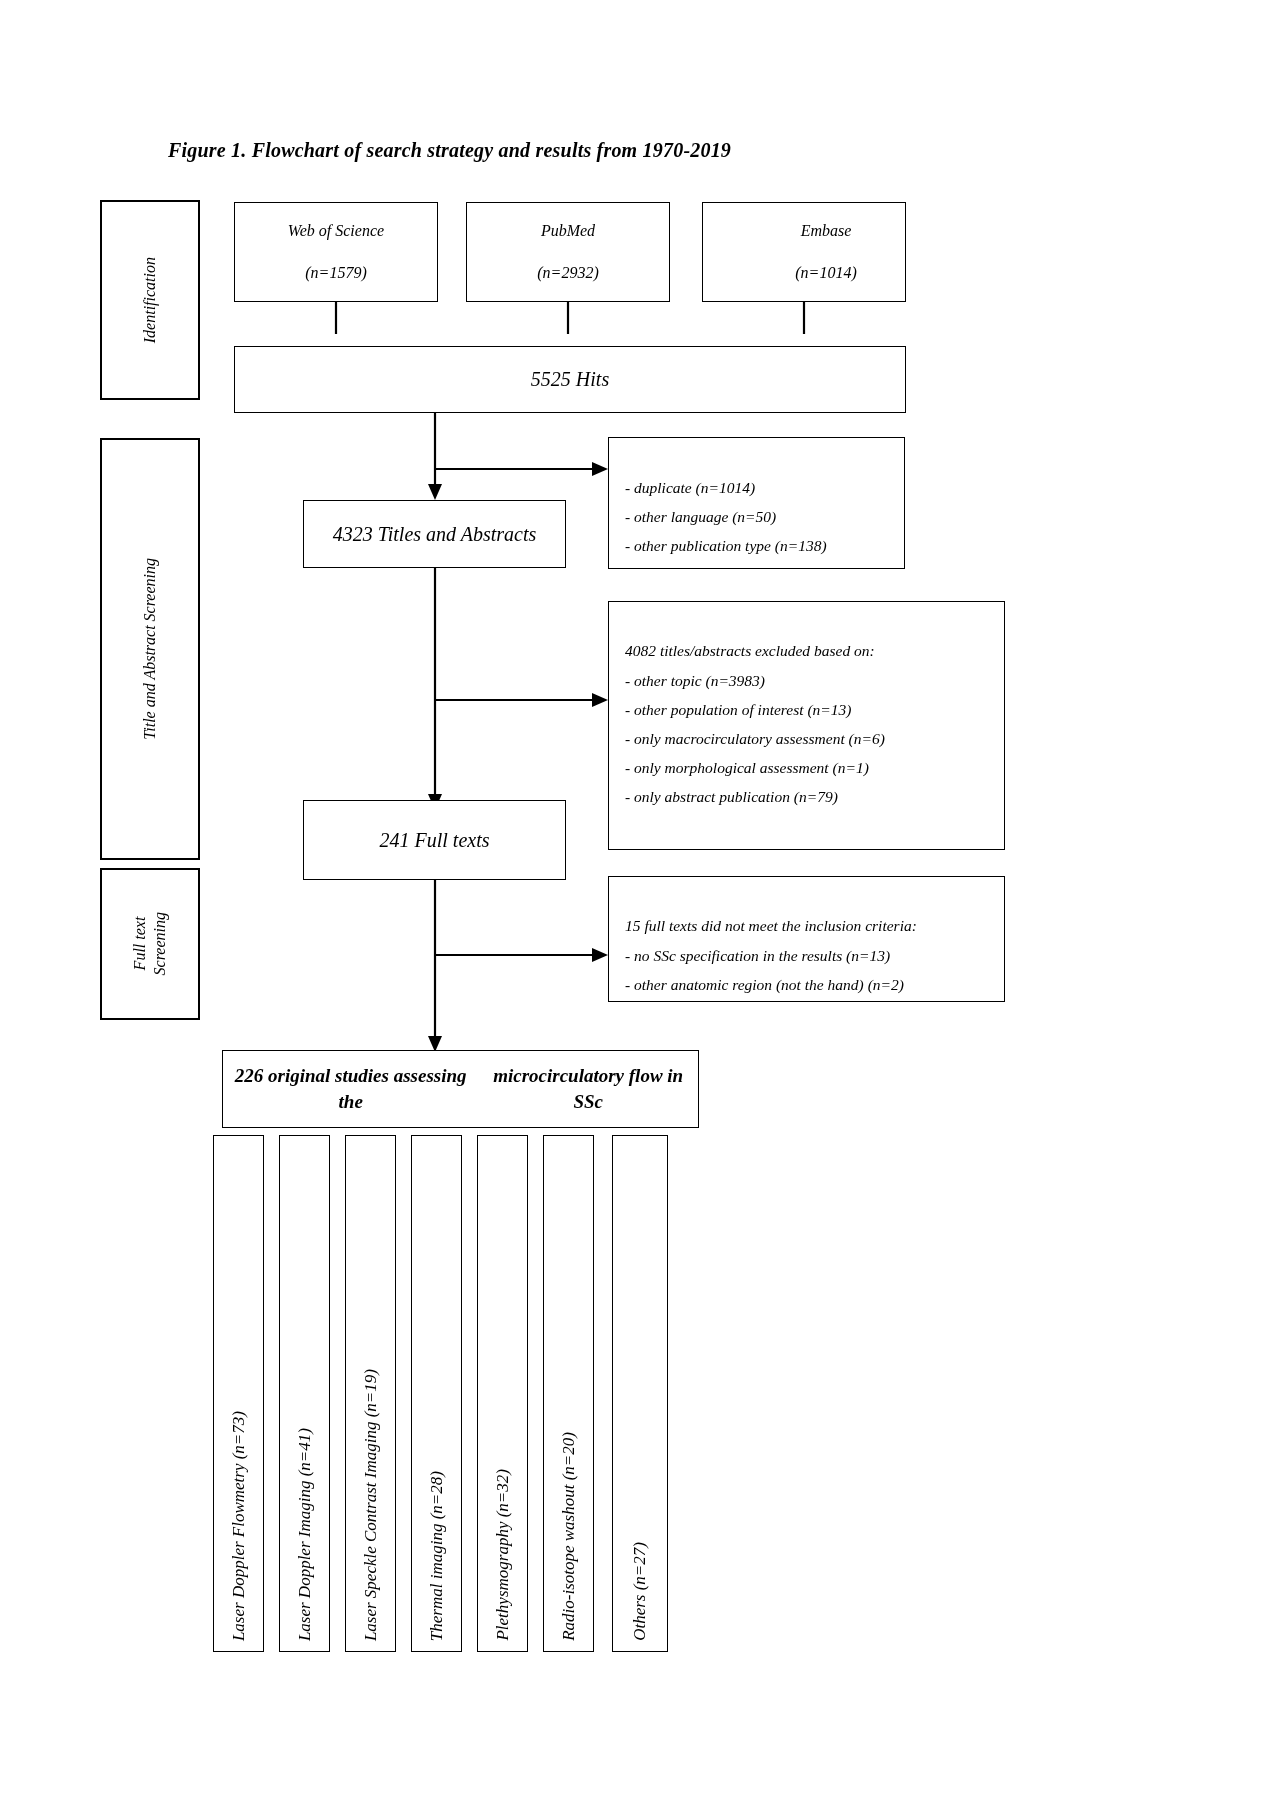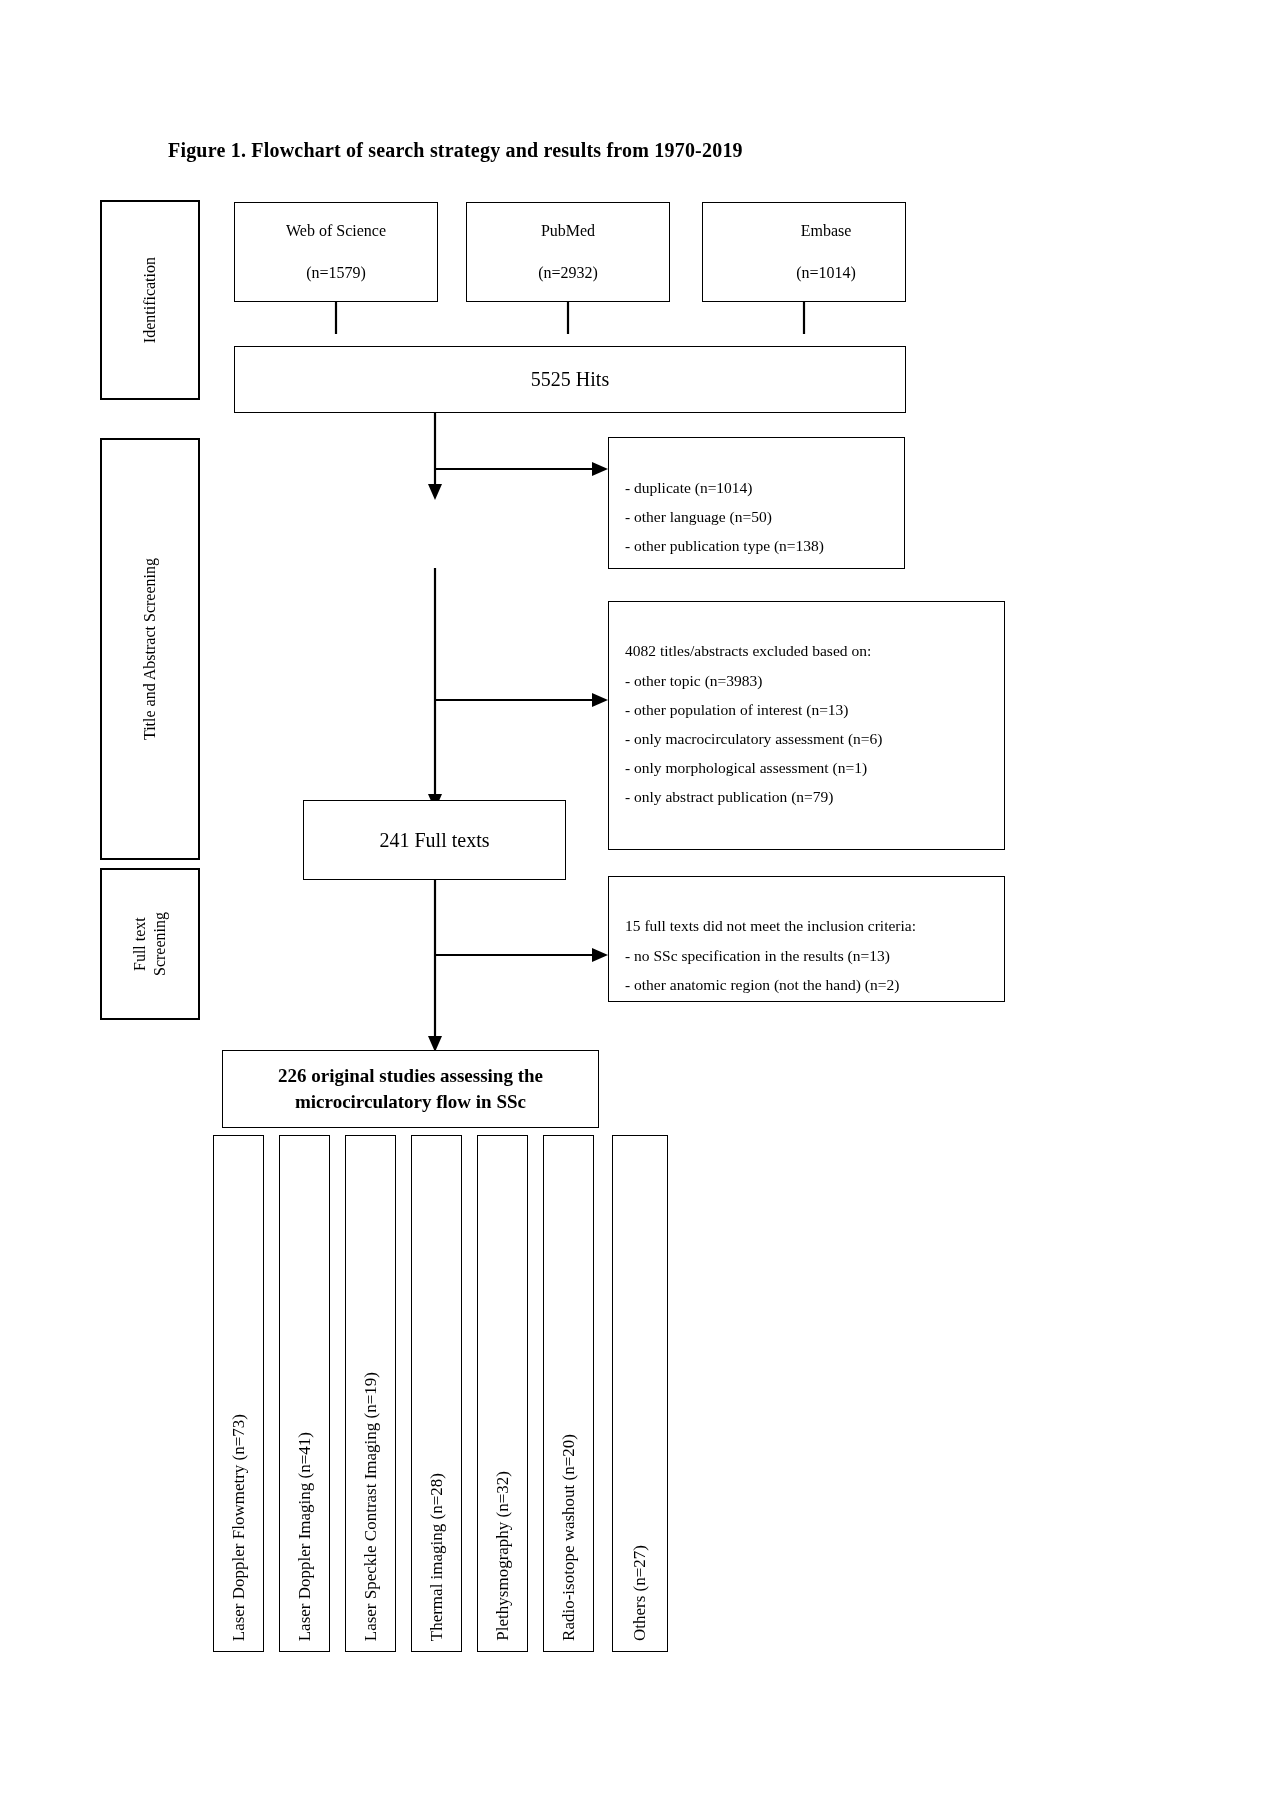--- a/index.html
+++ b/index.html
@@ -1,18 +1,18 @@
 <!DOCTYPE html>
 <html><head>
 <meta charset="utf-8">
 <style>
   html,body{margin:0;padding:0;background:#fff;}
   body{width:1280px;height:1813px;position:relative;font-family:"Liberation Serif",serif;color:#000;overflow:hidden;}
   .page{position:absolute;inset:0;}
-  .abs{position:absolute;box-sizing:border-box;}
+  .abs{position:absolute;box-sizing:border-box;font-style:italic;}
   .box{border:1.5px solid #000;background:#fff;display:flex;align-items:center;justify-content:center;text-align:center;}
   .stage{border:2.5px solid #000;background:#fff;display:flex;align-items:center;justify-content:center;}
   .vert{writing-mode:vertical-rl;transform:rotate(180deg);white-space:nowrap;}
   .title{font-weight:bold;font-size:20px;letter-spacing:.2px;}
   .srcbox{flex-direction:column;gap:24px;font-size:16px;}
   .hits{font-size:20px;}
   .mid{font-size:20px;}
   .exbox{display:block;text-align:left;padding:30px 16px;font-size:15.5px;}
   .exbox .line{margin:11px 0;white-space:nowrap;}
   .exbox .head{margin:10px 0 12px 0;white-space:nowrap;}
@@ -80,20 +80,23 @@
 
   <div class="abs box srcbox" style="left:702px;top:202px;width:204px;height:100px;padding-left:44px;">
     <span>Embase</span>
     <span>(n=1014)</span>
   </div>
 
   <div class="abs box hits" style="left:234px;top:346px;width:672px;height:67px;">
     <span>5525 Hits</span>
   </div>
 
+  <div class="abs box mid" style="left:303px;top:500px;width:263px;height:68px;">
+    <span>4323 Titles and Abstracts</span>
+  </div>
 
   <div class="abs box mid" style="left:303px;top:800px;width:263px;height:80px;">
     <span>241 Full texts</span>
   </div>
 
   <div class="abs box exbox" style="left:608px;top:437px;width:297px;height:132px;">
     <div class="line">- duplicate (n=1014)</div>
     <div class="line">- other language (n=50)</div>
     <div class="line">- other publication type (n=138)</div>
   </div>
@@ -106,21 +109,21 @@
     <div class="line">- only morphological assessment (n=1)</div>
     <div class="line">- only abstract publication (n=79)</div>
   </div>
 
   <div class="abs box exbox" style="left:608px;top:876px;width:397px;height:126px;">
     <div class="head">15 full texts did not meet the inclusion criteria:</div>
     <div class="line">- no SSc specification in the results (n=13)</div>
     <div class="line">- other anatomic region (not the hand) (n=2)</div>
   </div>
 
-  <div class="abs box result" style="left:222px;top:1050px;width:377px;height:78px;flex-direction:column;">
+  <div class="abs box result" style="left:222px;top:1050px;width:477px;height:78px;flex-direction:row;">
     <span>226 original studies assessing the</span>
     <span>microcirculatory flow in SSc</span>
   </div>
 
   <div class="abs methodbox" style="left:213px;top:1135px;width:51px;height:517px;">
     <span class="vert">Laser Doppler Flowmetry (n=73)</span>
   </div>
   <div class="abs methodbox" style="left:279px;top:1135px;width:51px;height:517px;">
     <span class="vert">Laser Doppler Imaging (n=41)</span>
   </div>

